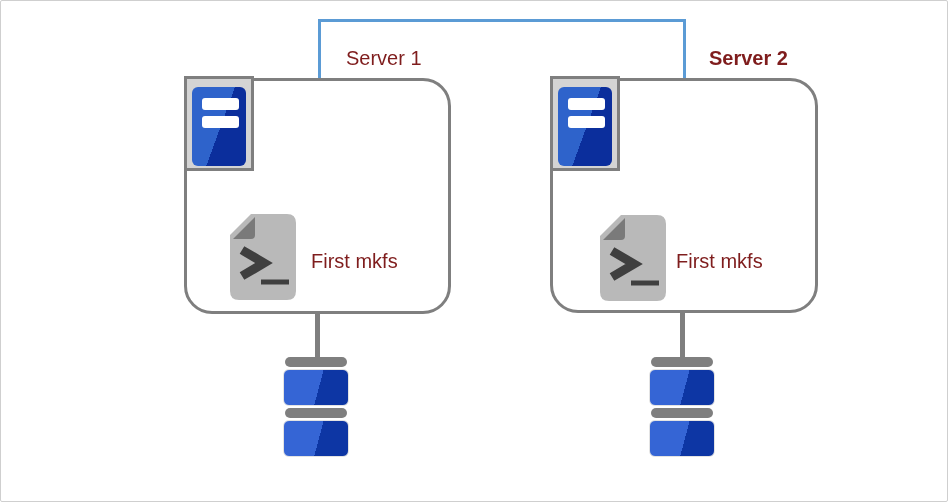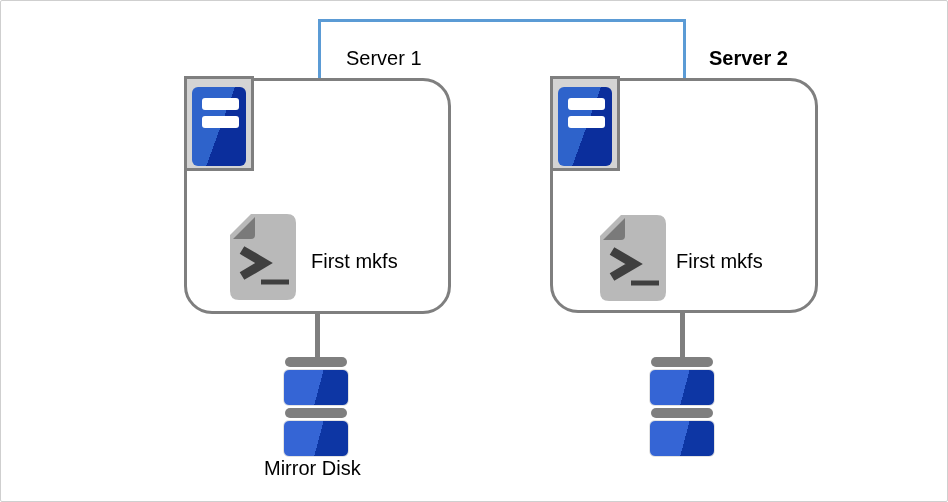--- a/index.html
+++ b/index.html
@@ -1,18 +1,18 @@
 <!DOCTYPE html>
 <html><head>
 <meta charset="utf-8">
 <style>
   html,body{margin:0;padding:0;background:#fff;font-family:"Liberation Sans",sans-serif;}
   .canvas{position:relative;width:946px;height:500px;border:1px solid #cfcfcf;border-radius:2px;background:#fff;overflow:hidden;}
 
-  .txt{position:absolute;color:#000000;font-size:20px;line-height:24px;white-space:nowrap;}
+  .txt{position:absolute;color:#7f1d1d;font-size:20px;line-height:24px;white-space:nowrap;}
 
   
   .connector{position:absolute;left:317px;top:18px;width:368px;height:59px;box-sizing:border-box;
     border-top:3px solid #5b9bd5;border-left:3px solid #5b9bd5;border-right:3px solid #5b9bd5;}
 
   
   .server-box{position:absolute;box-sizing:border-box;border:3px solid #7f7f7f;border-radius:28px;background:#fff;}
   .box1{left:183px;top:77px;width:267px;height:236px;}
   .box2{left:549px;top:77px;width:268px;height:235px;}
 
@@ -102,15 +102,14 @@
     <div class="cap c2"></div>
     <div class="platter p2"></div>
   </div>
   <div class="disk disk2">
     <div class="cap c1"></div>
     <div class="platter p1"></div>
     <div class="cap c2"></div>
     <div class="platter p2"></div>
   </div>
 
-  <div class="txt mirror-label">Mirror Disk</div>
 
 </div>
 
 </body></html>

